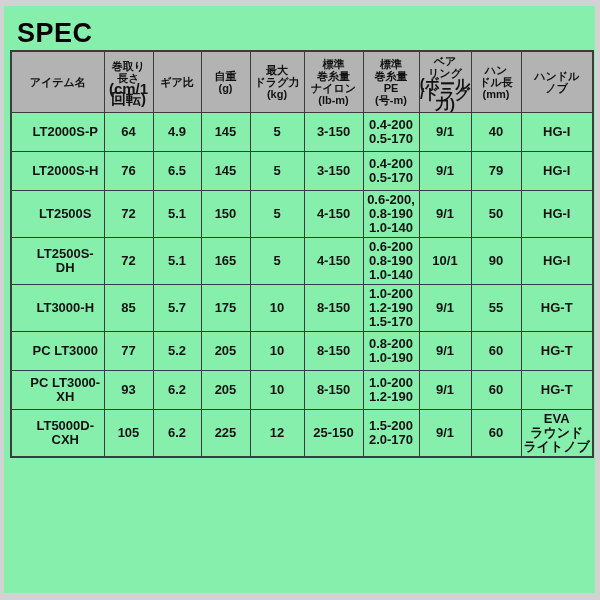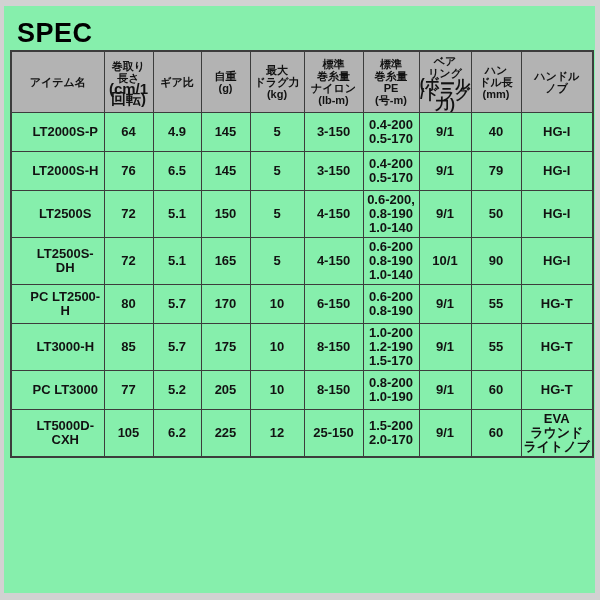--- a/index.html
+++ b/index.html
@@ -195,33 +195,20 @@
     <td>0.6-200
 0.8-190
 1.0-140</td>
     <td>10/1</td>
     <td>90</td>
     <td>HG-I</td>
   </tr>
 
 
 
-  <tr>
-    <td class="item">PC LT2500-H</td>
-    <td>80</td>
-    <td>5.7</td>
-    <td>170</td>
-    <td>10</td>
-    <td>6-150</td>
-    <td>0.6-200
-0.8-190</td>
-    <td>9/1</td>
-    <td>55</td>
-    <td>HG-T</td>
-  </tr>
 
   <tr>
     <td class="item">LT3000-H</td>
     <td>85</td>
     <td>5.7</td>
     <td>175</td>
     <td>10</td>
     <td>8-150</td>
     <td>1.0-200
 1.2-190
@@ -238,20 +225,33 @@
     <td>205</td>
     <td>10</td>
     <td>8-150</td>
     <td>0.8-200
 1.0-190</td>
     <td>9/1</td>
     <td>60</td>
     <td>HG-T</td>
   </tr>
 
+  <tr>
+    <td class="item">PC LT3000-XH</td>
+    <td>93</td>
+    <td>6.2</td>
+    <td>205</td>
+    <td>10</td>
+    <td>8-150</td>
+    <td>1.0-200
+1.2-190</td>
+    <td>9/1</td>
+    <td>60</td>
+    <td>HG-T</td>
+  </tr>
 
 
   <tr>
     <td class="item">LT5000D-CXH</td>
     <td>105</td>
     <td>6.2</td>
     <td>225</td>
     <td>12</td>
     <td>25-150</td>
     <td>1.5-200

